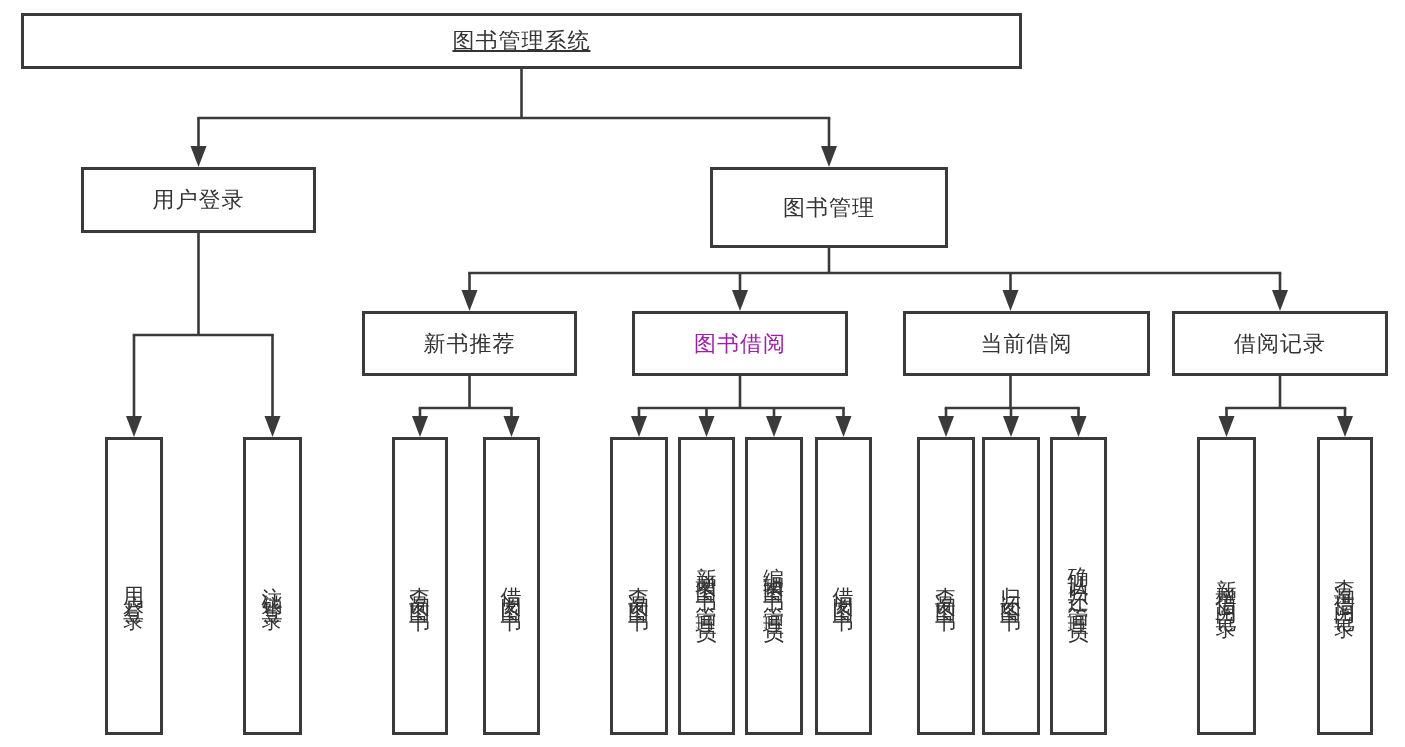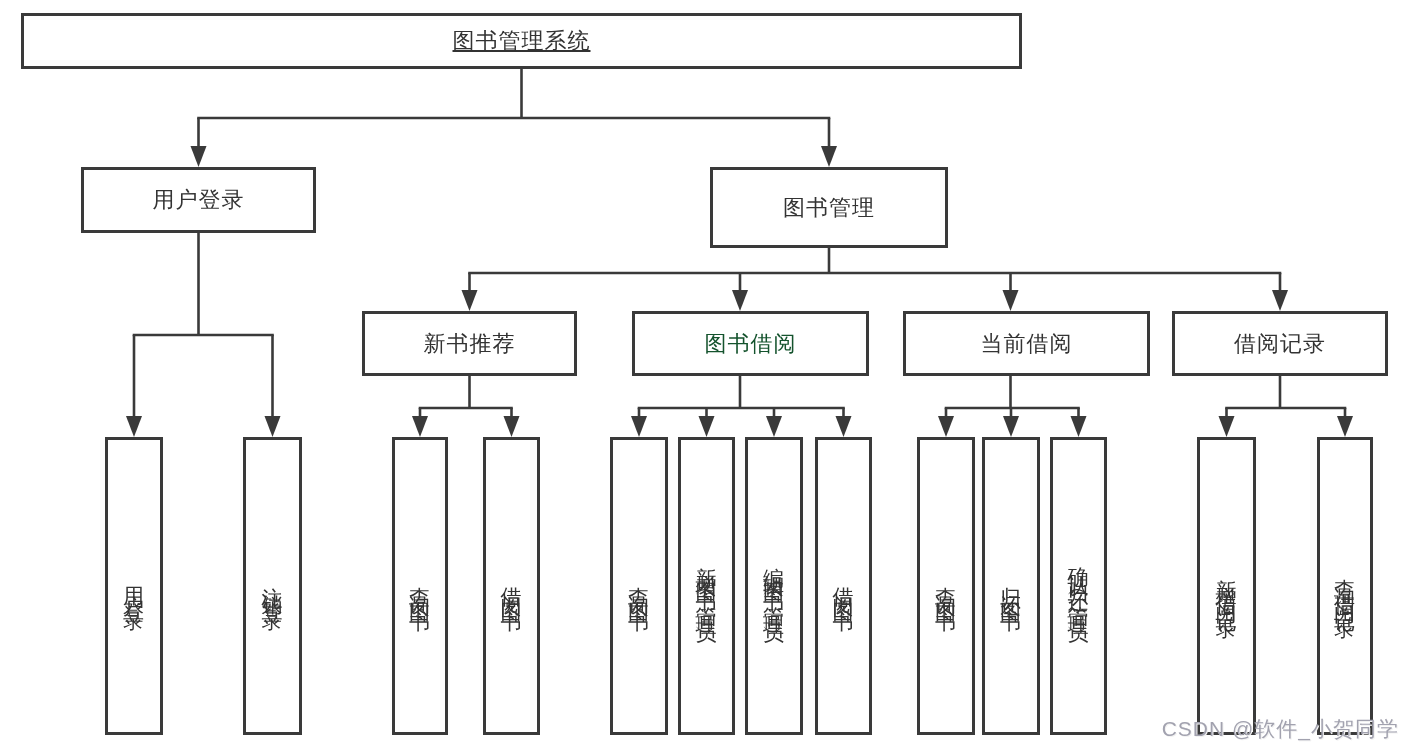--- a/index.html
+++ b/index.html
@@ -90,34 +90,33 @@
       <polygon points="1003,416 1019,416 1011,437" fill="#3a3a3a"></polygon>
       <line x1="1078.5" y1="408" x2="1078.5" y2="419" stroke="#3a3a3a" stroke-width="2.6"></line>
       <polygon points="1070.5,416 1086.5,416 1078.5,437" fill="#3a3a3a"></polygon>
       <line x1="1280" y1="376" x2="1280" y2="408" stroke="#3a3a3a" stroke-width="2.6"></line>
       <line x1="1225.2" y1="408" x2="1346.3" y2="408" stroke="#3a3a3a" stroke-width="2.6"></line>
       <line x1="1226.5" y1="408" x2="1226.5" y2="419" stroke="#3a3a3a" stroke-width="2.6"></line>
       <polygon points="1218.5,416 1234.5,416 1226.5,437" fill="#3a3a3a"></polygon>
       <line x1="1345" y1="408" x2="1345" y2="419" stroke="#3a3a3a" stroke-width="2.6"></line>
       <polygon points="1337,416 1353,416 1345,437" fill="#3a3a3a"></polygon>
     </svg>
-  <div class="watermark">CSDN @软件_小贺同学</div>
 <div class="node horiz" style="left: 21px; top: 13px; width: 1001px; height: 56px; border-color: rgb(58, 58, 58); color: rgb(51, 51, 51); text-decoration: underline;">
       <span class="label">图书管理系统</span>
     </div>
     <div class="node horiz" style="left: 81px; top: 167px; width: 235px; height: 66px; border-color: rgb(58, 58, 58); color: rgb(51, 51, 51);">
       <span class="label">用户登录</span>
     </div>
     <div class="node horiz" style="left: 710px; top: 167px; width: 238px; height: 81px; border-color: rgb(58, 58, 58); color: rgb(51, 51, 51);">
       <span class="label">图书管理</span>
     </div>
     <div class="node horiz" style="left: 362px; top: 311px; width: 215px; height: 65px; border-color: rgb(58, 58, 58); color: rgb(51, 51, 51);">
       <span class="label">新书推荐</span>
     </div>
-    <div class="node horiz" style="left: 632px; top: 311px; width: 237px; height: 65px; border-color: rgb(58, 58, 58); color: #14532d;">
+    <div class="node horiz" style="left: 632px; top: 311px; width: 216px; height: 65px; border-color: rgb(58, 58, 58); color: #a21caf;">
       <span class="label">图书借阅</span>
     </div>
     <div class="node horiz" style="left: 903px; top: 311px; width: 247px; height: 65px; border-color: rgb(58, 58, 58); color: rgb(51, 51, 51);">
       <span class="label">当前借阅</span>
     </div>
     <div class="node horiz" style="left: 1172px; top: 311px; width: 216px; height: 65px; border-color: rgb(58, 58, 58); color: rgb(51, 51, 51);">
       <span class="label">借阅记录</span>
     </div>
     <div class="node vert" style="left: 105px; top: 437px; width: 58px; height: 298px; border-color: rgb(58, 58, 58); color: rgb(51, 51, 51);">
       <span class="label">用户登录</span>

